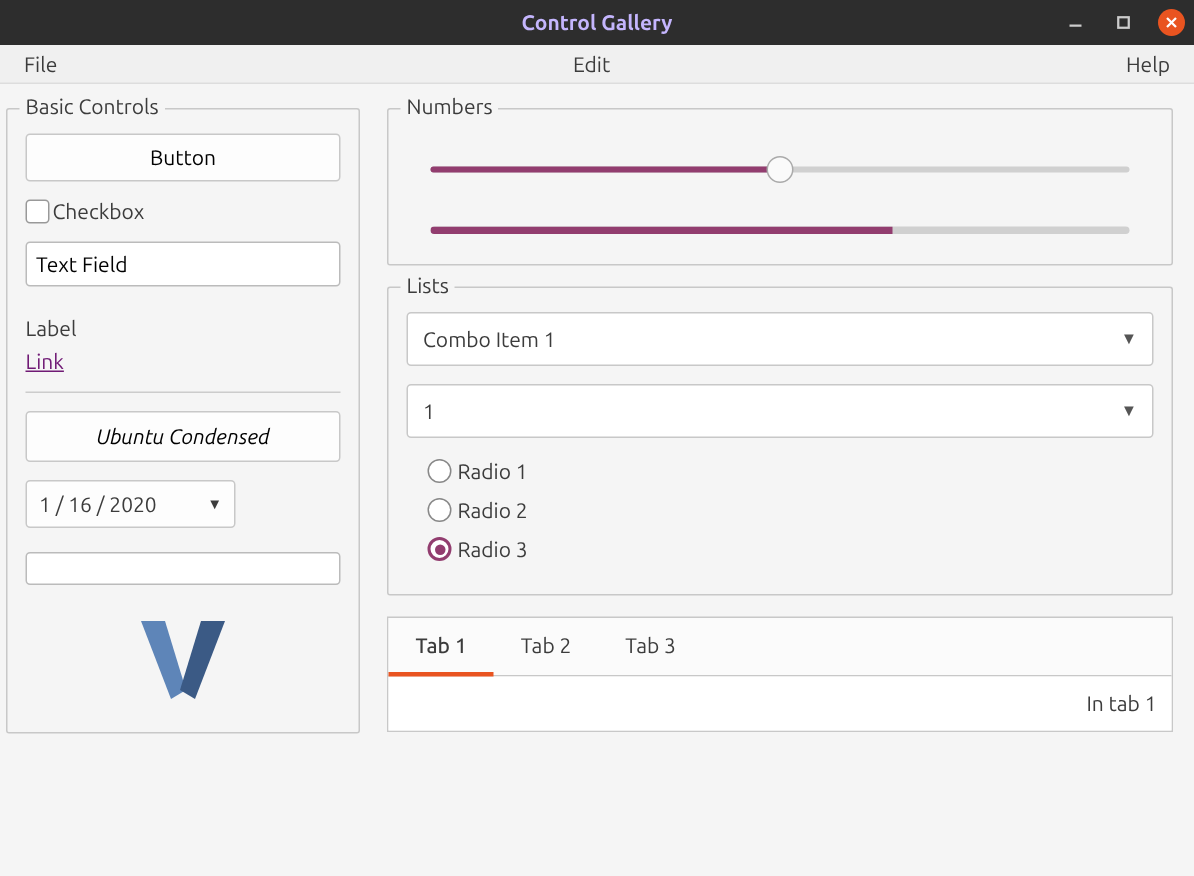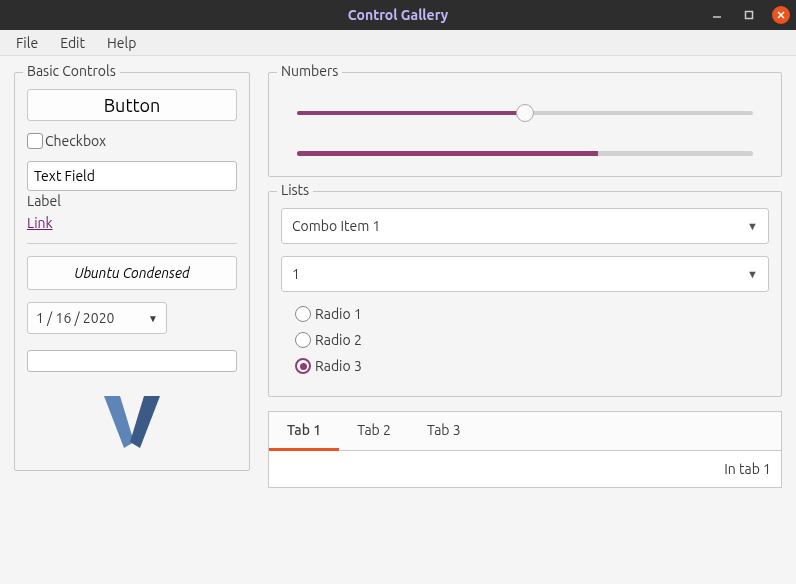--- a/index.html
+++ b/index.html
@@ -5,36 +5,36 @@
 * { box-sizing: border-box; margin: 0; padding: 0; }
 body { font-family: Ubuntu, "Segoe UI", sans-serif; font-size: 14px; color: #3c3c3c; background: #f5f5f5; width: 796px; height: 584px; overflow: hidden; }
 
 .titlebar { background: #2d2d2d; height: 30px; display: flex; align-items: center; position: relative; }
 .titlebar-title { color: #c4b5fd; font-weight: bold; font-size: 14px; flex: 1; text-align: center; }
 .win-controls { position: absolute; right: 6px; display: flex; gap: 14px; align-items: center; }
 .win-btn { width: 18px; height: 18px; border-radius: 50%; display: flex; align-items: center; justify-content: center; cursor: pointer; }
 .win-btn svg { display: block; }
 .win-close { background: #e95420; }
 
-.menubar { background: #f0f0f0; height: 26px; display: flex; align-items: center; padding: 0 6px; gap: 2px; border-bottom: 1px solid #ddd; }
+.menubar { background: #f0f0f0; height: 26px; display: flex; align-items: center; padding: 0 6px; gap: 2px; border-bottom: 1px solid #ddd; justify-content: space-between; }
 .menu-item { padding: 3px 10px; cursor: pointer; }
 
-.content { display: flex; padding: 16px 14px 8px 14px; gap: 18px; height: calc(584px - 30px - 26px); }
+.content { display: flex; padding: 16px 14px 8px 4px; gap: 18px; height: calc(584px - 30px - 26px); }
 
 .fs { border: 1px solid #c8c8c8; border-radius: 2px; padding: 16px 12px 12px 12px; position: relative; margin-bottom: 14px; }
 .fs-legend { position: absolute; top: -10px; left: 8px; background: #f5f5f5; padding: 0 4px; font-size: 14px; }
 
 .left-col { width: 236px; }
 .right-col { flex: 1; }
 
-.btn { width: 100%; height: 32px; border: 1px solid #c8c8c8; background: #fdfdfd; border-radius: 3px; cursor: pointer; font-size: 18px; font-family: inherit; }
+.btn { width: 100%; height: 32px; border: 1px solid #c8c8c8; background: #fdfdfd; border-radius: 3px; cursor: pointer; font-size: 14px; font-family: inherit; }
 .chk-row { display: flex; gap: 2px; margin-top: 12px; }
 .chk { width: 16px; height: 16px; border: 1px solid #999; border-radius: 3px; background: #fff; }
 .textinput { width: 100%; height: 30px; border: 1px solid #bbb; border-radius: 3px; padding: 0 6px; background: #fff; font-size: 14px; font-family: inherit; margin-top: 12px; }
-.label-row { margin-top: 2px; }
+.label-row { margin-top: 20px; }
 .link { color: #701a75; text-decoration: underline; display: inline-block; margin-top: 6px; cursor: pointer; }
 .hr { border: none; border-top: 1px solid #ccc; margin: 12px 0; }
 
 .font-btn { width: 100%; height: 34px; border: 1px solid #c8c8c8; background: #fdfdfd; border-radius: 3px; cursor: pointer; font-style: italic; font-family: inherit; font-size: 14px; }
 .date-row { display: flex; align-items: center; gap: 6px; margin-top: 12px; border: 1px solid #c8c8c8; background: #fdfdfd; border-radius: 3px; height: 32px; width: 140px; padding: 0 8px; justify-content: space-between; }
 .date-text { }
 .date-caret { font-size: 10px; }
 .tiny-box { width: 100%; height: 22px; border: 1px solid #bbb; background: #fff; border-radius: 3px; margin-top: 16px; }
 
 .v-logo { width: 64px; height: 60px; margin: 22px auto 4px auto; position: relative; }

